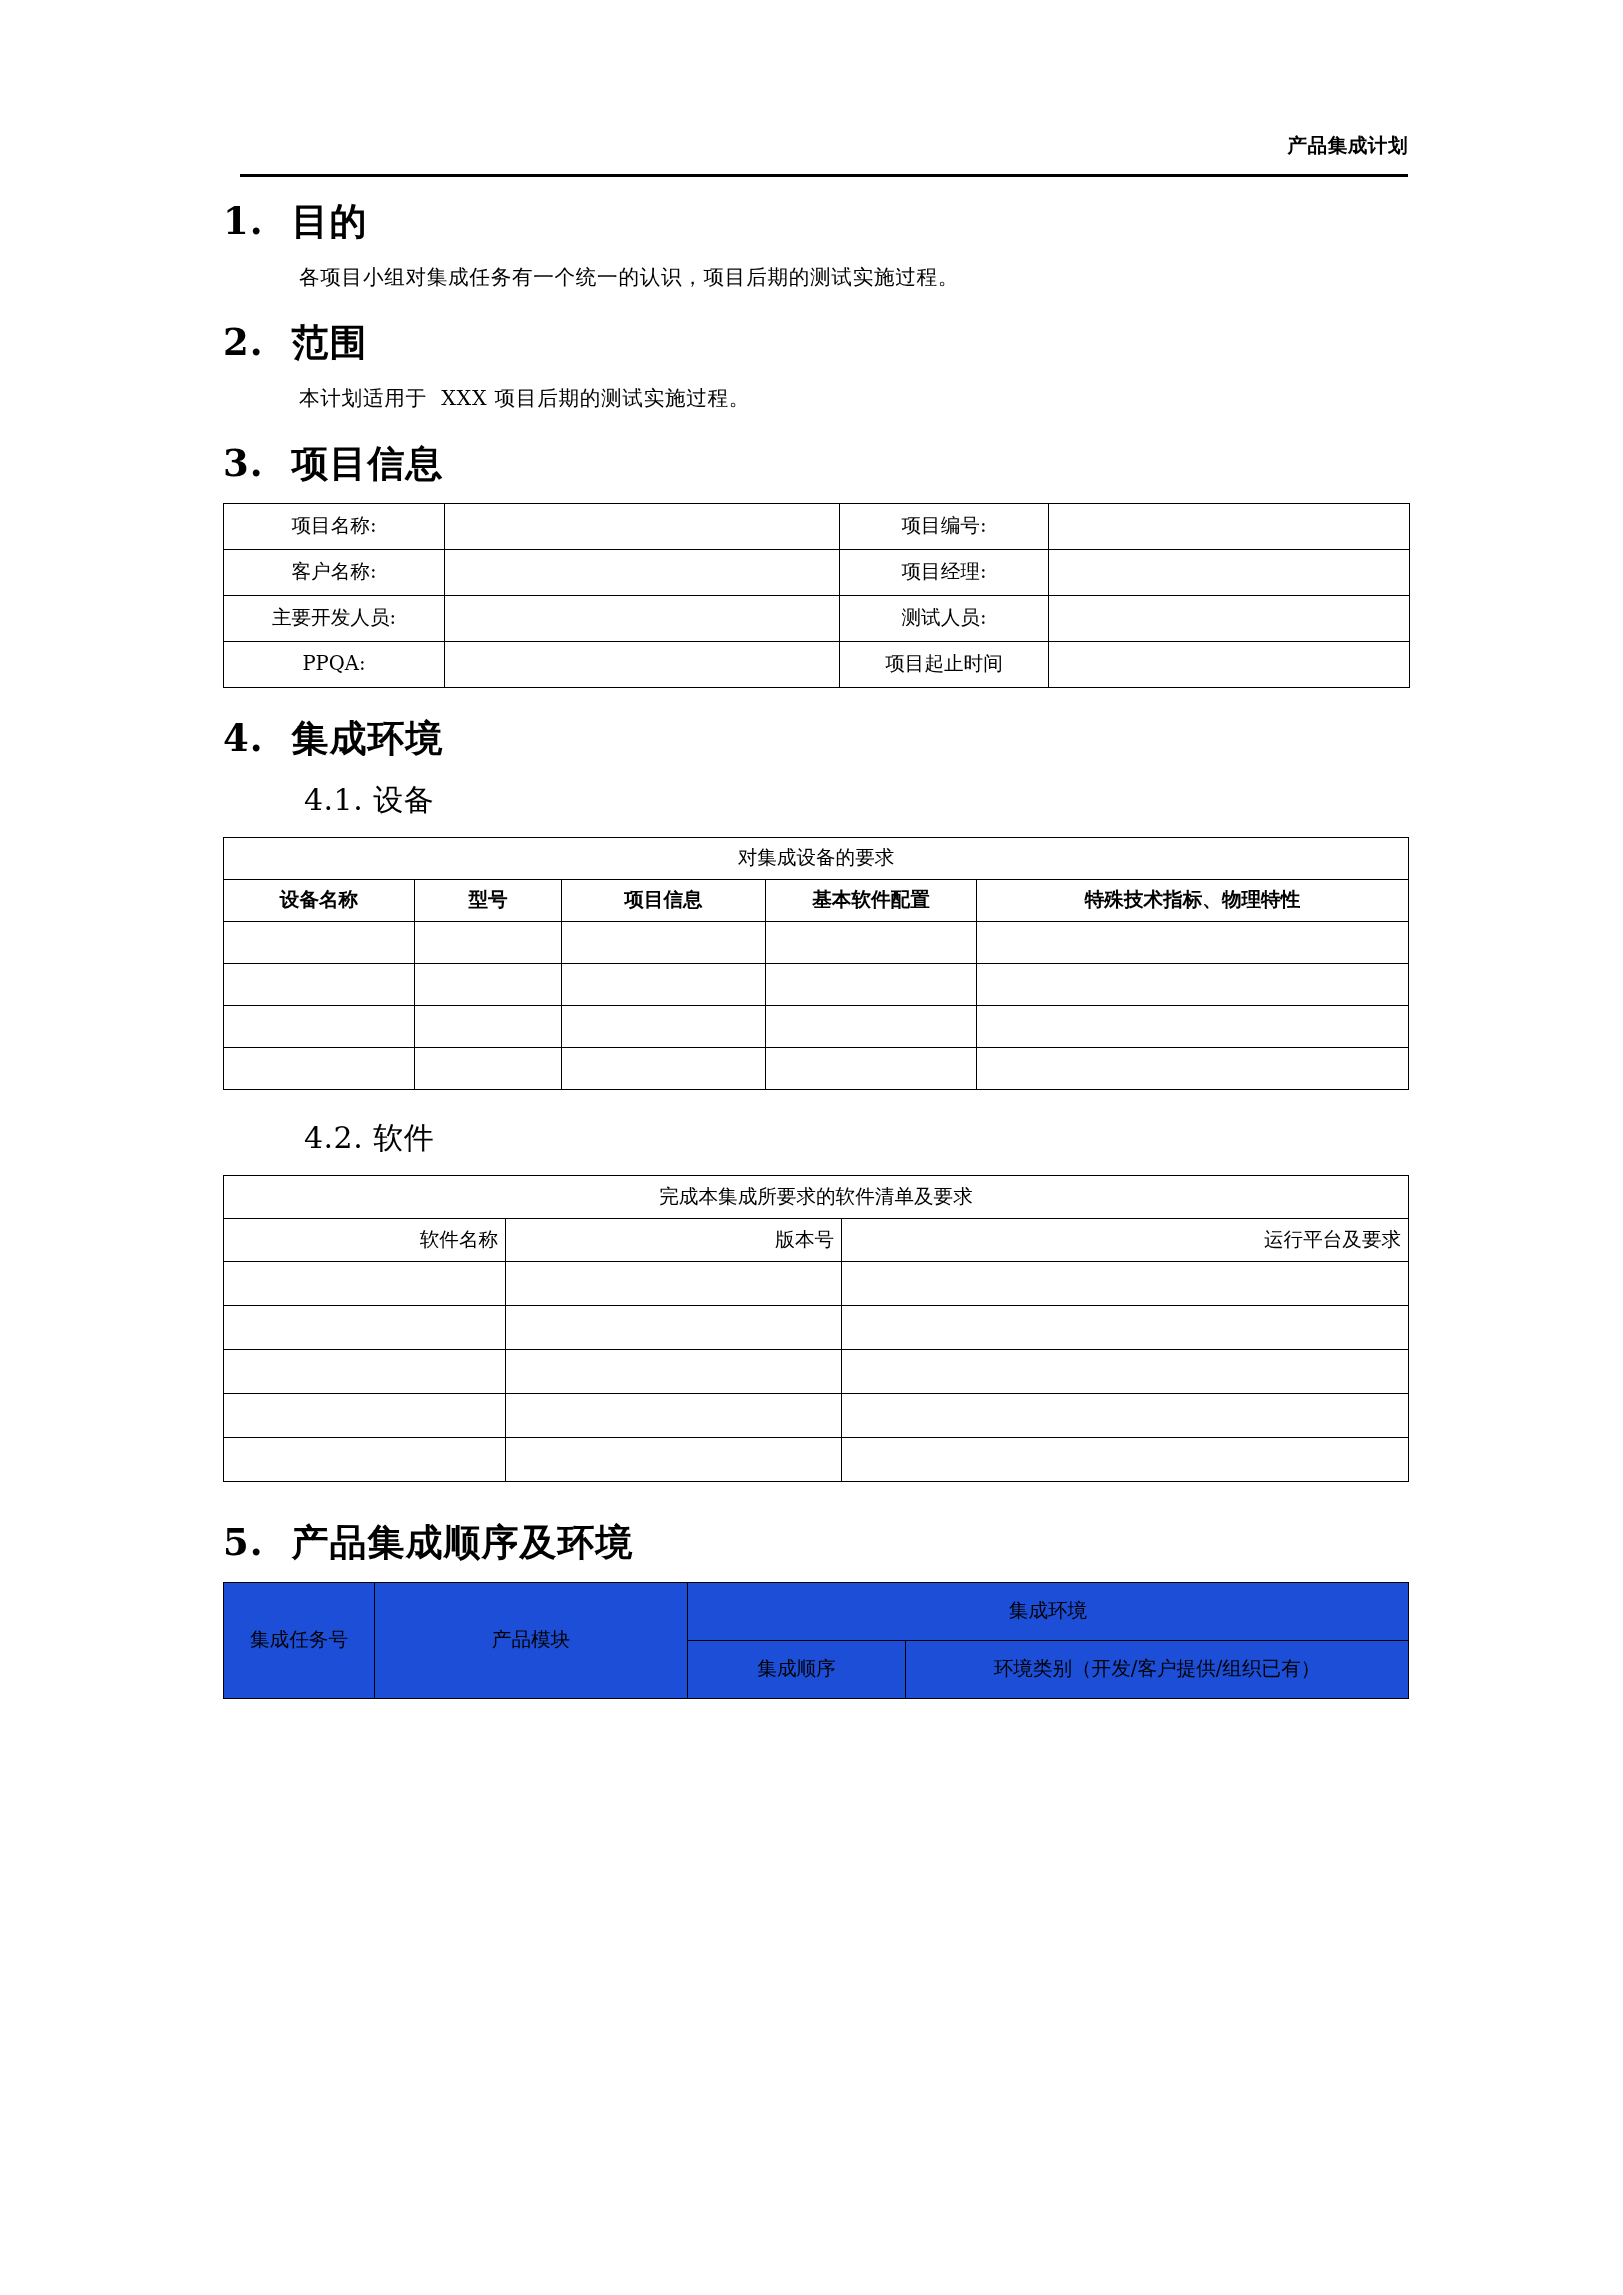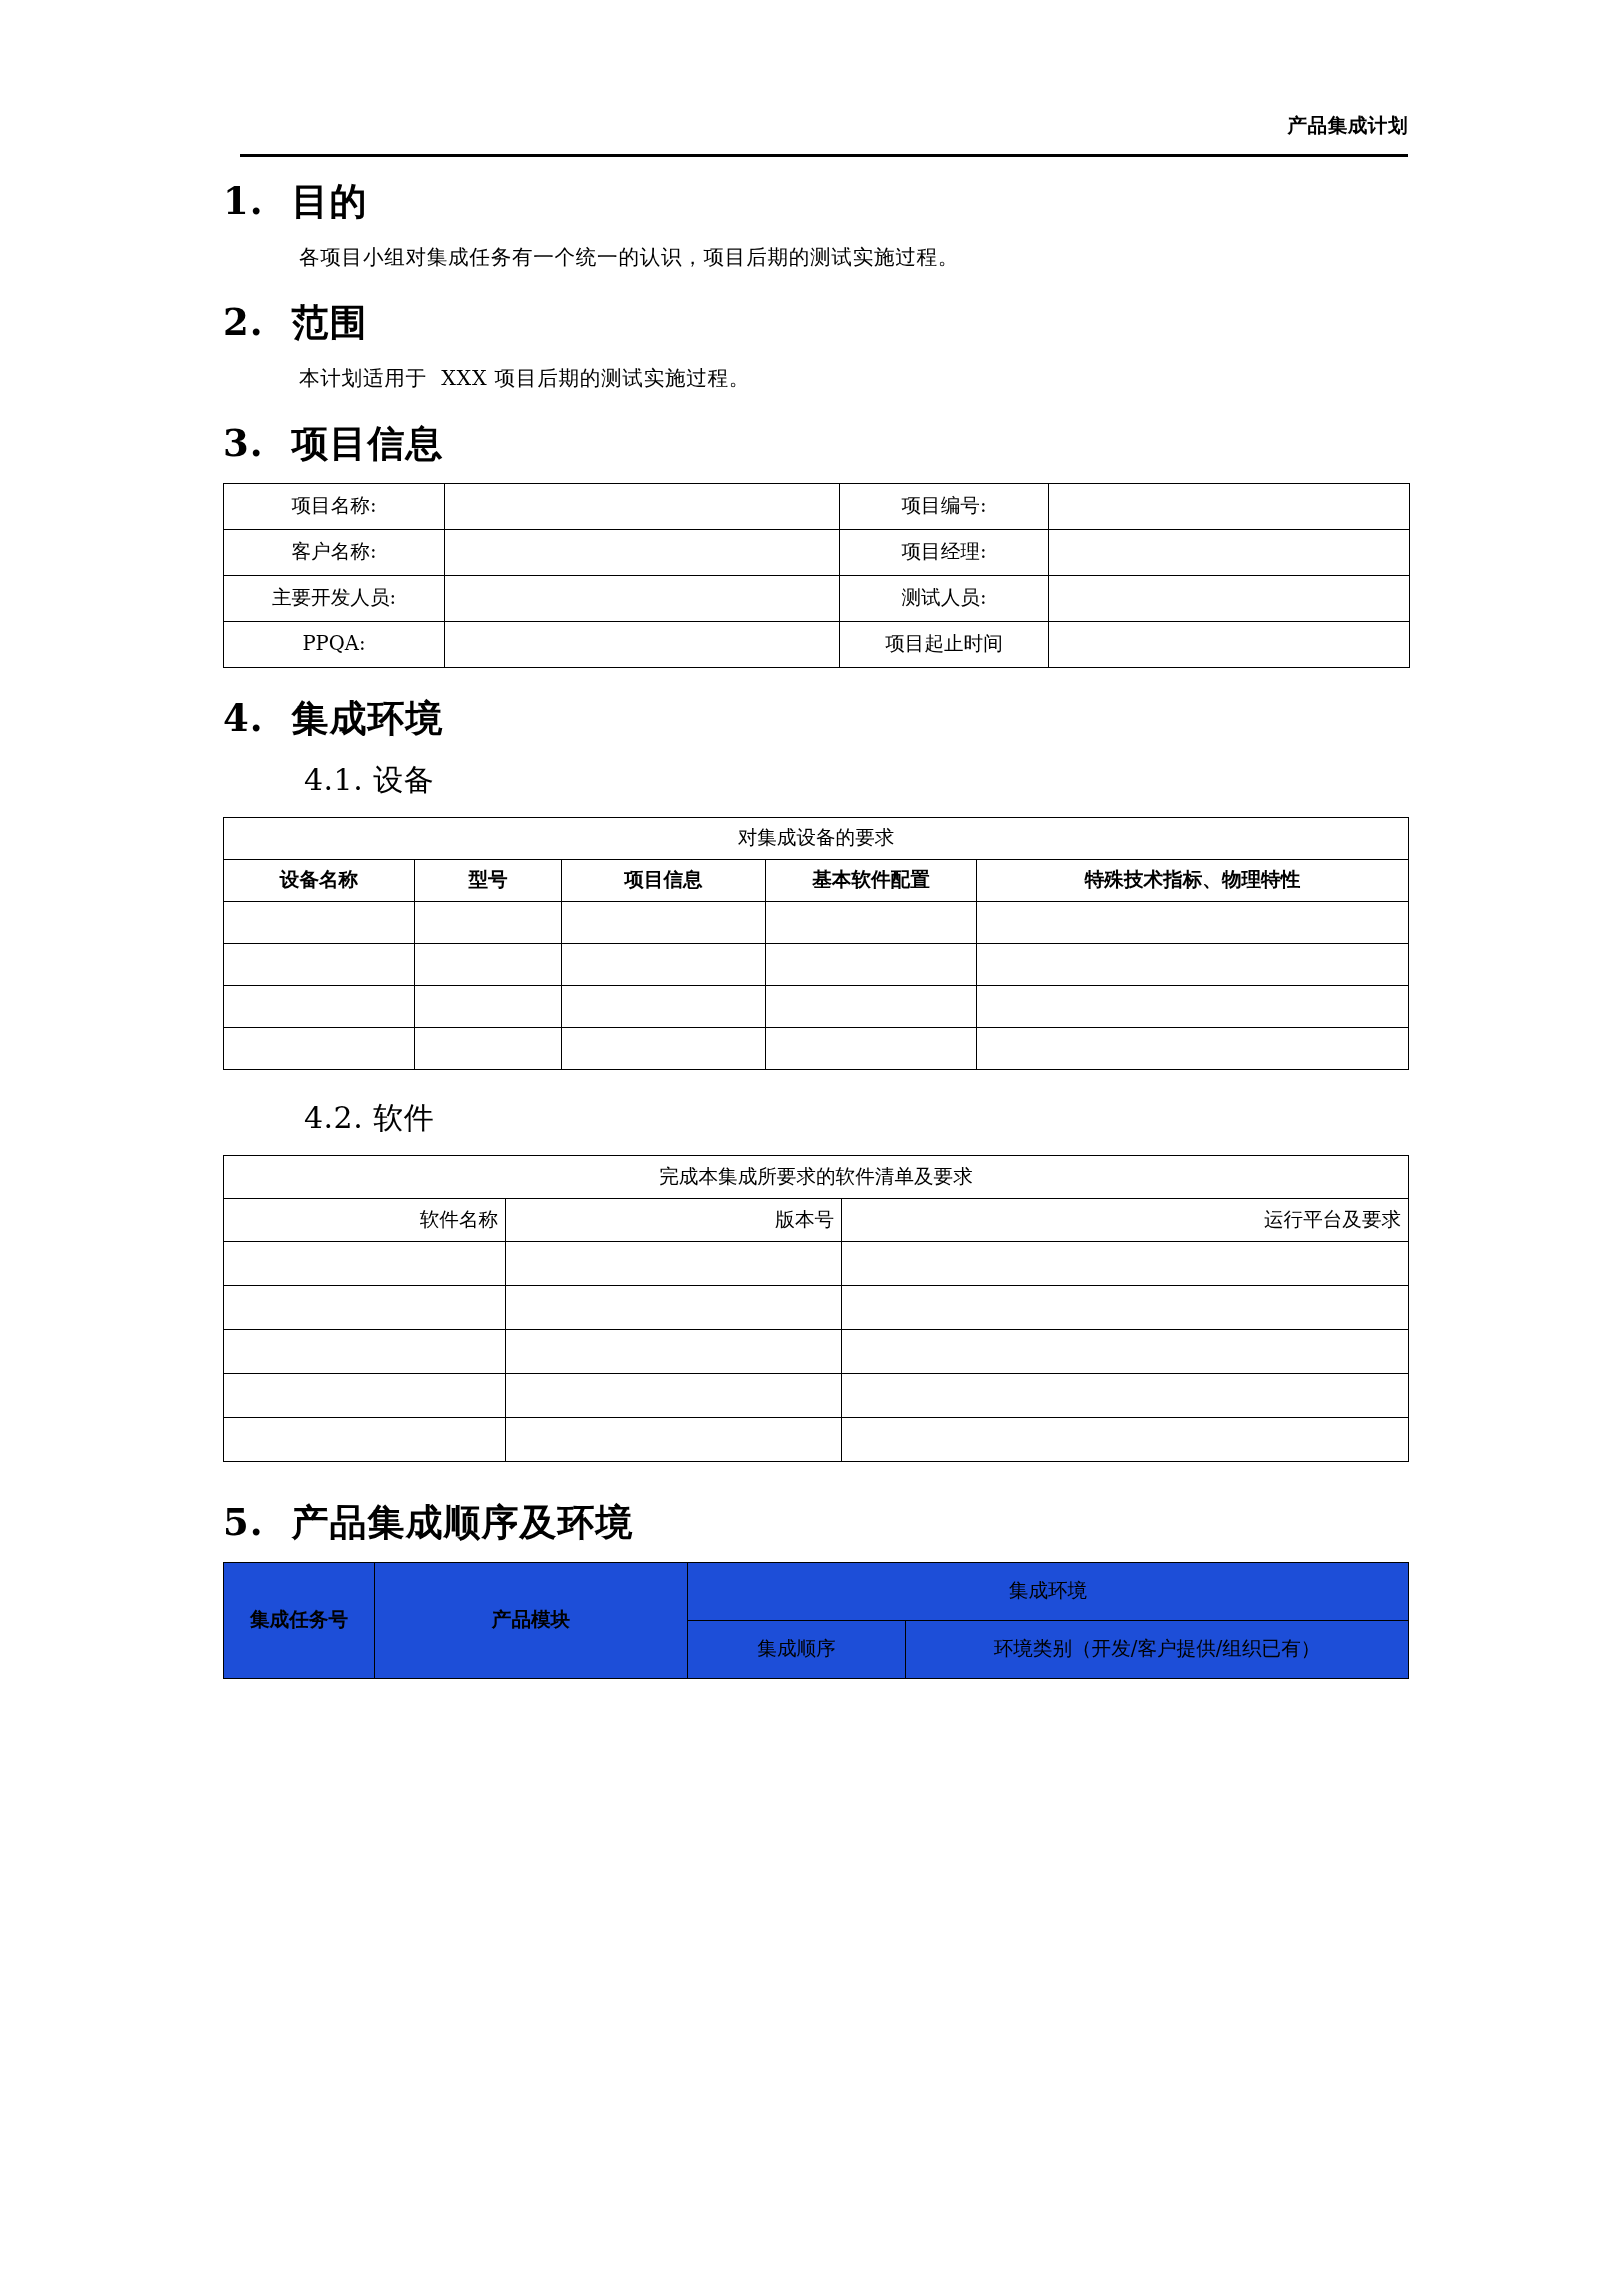--- a/index.html
+++ b/index.html
@@ -11,20 +11,21 @@
     font-family: "DejaVu Serif", "Liberation Serif", serif;
     color: #000000;
   }
   #page {
     position: relative;
     width: 1623px;
     height: 1916px;
     background: #ffffff;
     box-sizing: border-box;
     overflow: hidden;
+    margin-top: 20px;
   }
 
   
   .page-header {
     position: absolute;
     left: 240px;
     top: 112px;
     width: 1168px;
     height: 45px;
     box-sizing: border-box;
@@ -111,21 +112,21 @@
   #equipment-table td.col-head  { height: 42px; font-weight: bold; }
   #equipment-table td.data-cell { height: 42px; }
 
   
   #software-table td.head-span { height: 43px; }
   #software-table td.col-head  { height: 43px; }
   #software-table td.data-cell { height: 44px; }
 
   
   #order-table td { background: #1d4ed8; }
-  #order-table td.tall2 { height: 116px; font-weight: bold; }
+  #order-table td.tall2 { height: 116px; }
   #order-table td.tall1 { height: 58px; }
 
   .wrapcell { white-space: normal; word-break: break-all; }
 
   
   .page-footer {
     position: absolute;
     left: 0;
     top: 2091px;
     width: 1623px;

